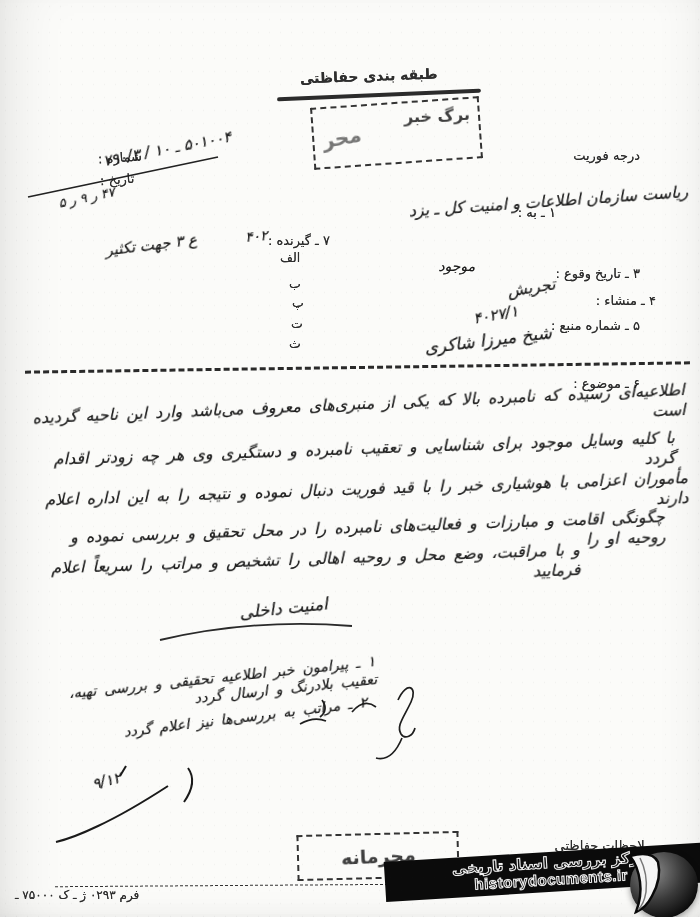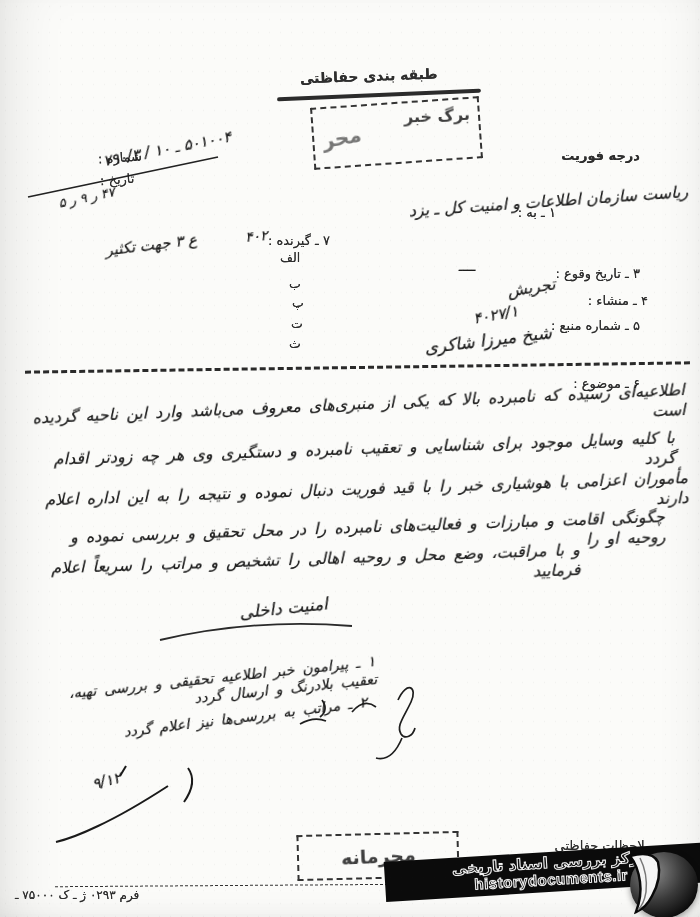--- a/index.html
+++ b/index.html
@@ -56,40 +56,40 @@
 <div class="page">
 
   <div class="abs printed" style="left:300px;top:68px;font-size:14px;font-weight:bold;transform:rotate(-2deg);">طبقه بندی حفاظتی</div>
   <div class="abs" style="left:277px;top:93px;width:204px;height:4px;background:#2b2b2b;border-radius:2px;transform:rotate(-2.5deg);"></div>
 
   <div class="abs dashedbox" style="left:312px;top:102px;width:165px;height:58px;transform:rotate(-4deg);">
     <span class="abs stamp-text" style="right:8px;top:5px;font-size:16px;transform:rotate(1.5deg);">برگ خبر</span>
     <span class="abs stamp-text" style="left:8px;top:18px;font-size:20px;opacity:.8;transform:rotate(-6deg);color:#555;">محر</span>
   </div>
 
-  <div class="abs printed" style="right:60px;top:148px;font-weight:bold;">درجه فوریت</div>
+  <div class="abs printed" style="right:60px;top:148px;">درجه فوریت</div>
 
   <div class="abs printed" style="left:98px;top:150px;transform:rotate(-4deg);">شماره :</div>
   <div class="abs printed" style="left:100px;top:172px;transform:rotate(-4deg);">تاریخ :</div>
   <div class="abs hand" style="left:18px;top:148px;width:215px;font-size:15px;transform:rotate(-11deg);">۵۰۱۰۰۴ ـ ۱۰ / ۷۹۰/۳</div>
   <div class="abs hand" style="left:58px;top:190px;font-size:13px;transform:rotate(-12deg);">۴۷ ر ۹ ر ۵</div>
 
   <div class="abs printed" style="right:144px;top:205px;">۱ ـ به :</div>
   <div class="abs hand" style="right:12px;top:182px;width:320px;font-size:16px;transform:rotate(-4deg);transform-origin:right center;">ریاست سازمان اطلاعات و امنیت کل ـ یزد</div>
 
   <div class="abs hand" style="left:105px;top:236px;font-size:15px;transform:rotate(-7deg);">ع ۳ جهت تکثیر</div>
 
 
   <div class="abs printed" style="right:370px;top:233px;margin-left:41px;">۷ ـ گیرنده :</div>
   <div class="abs hand" style="right:432px;top:228px;font-size:14px;transform:rotate(-5deg);">۴۰۲</div>
 
   <div class="abs printed" style="right:60px;top:266px;">۳ ـ تاریخ وقوع :</div>
-  <div class="abs hand" style="right:225px;top:258px;font-size:14px;">ــــ</div>
+  <div class="abs hand" style="right:225px;top:258px;font-size:14px;">موجود</div>
 
-  <div class="abs printed" style="right:52px;top:293px;">۴ ـ منشاء :</div>
+  <div class="abs printed" style="right:44px;top:293px;">۴ ـ منشاء :</div>
   <div class="abs hand" style="right:145px;top:278px;font-size:16px;transform:rotate(-9deg);">تجریش</div>
 
   <div class="abs printed" style="right:60px;top:318px;">۵ ـ شماره منبع :</div>
   <div class="abs hand" style="right:182px;top:306px;font-size:15px;transform:rotate(-10deg);">۴۰۲۷/۱</div>
 
   <div class="abs printed" style="right:60px;top:344px;margin-top:32px;">۶ ـ موضوع :</div>
   <div class="abs hand" style="right:148px;top:330px;font-size:17px;transform:rotate(-7deg);">شیخ میرزا شاکری</div>
 
   <div class="abs printed" style="left:280px;top:250px;font-size:12.5px;text-align:right;">الف</div>
   <div class="abs printed" style="left:289px;top:276px;font-size:12.5px;">ب</div>

